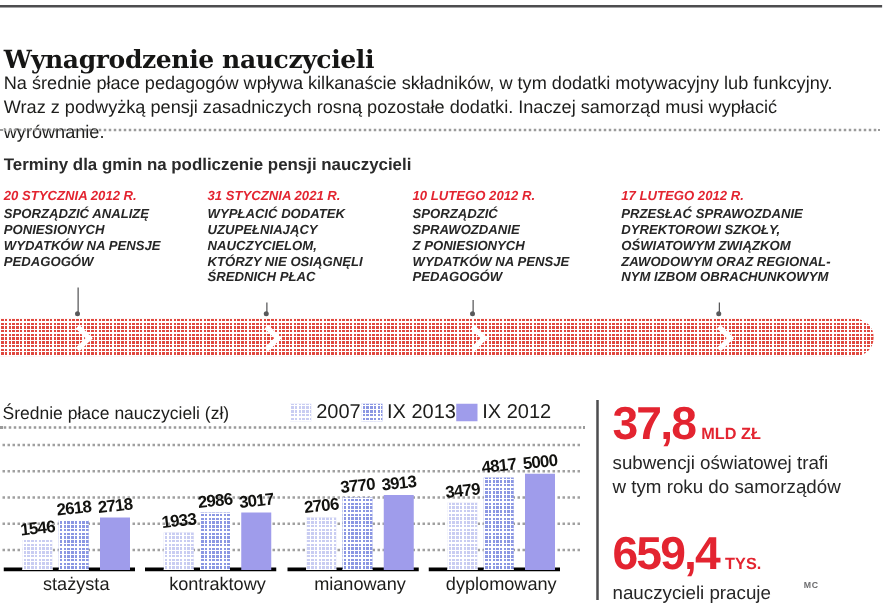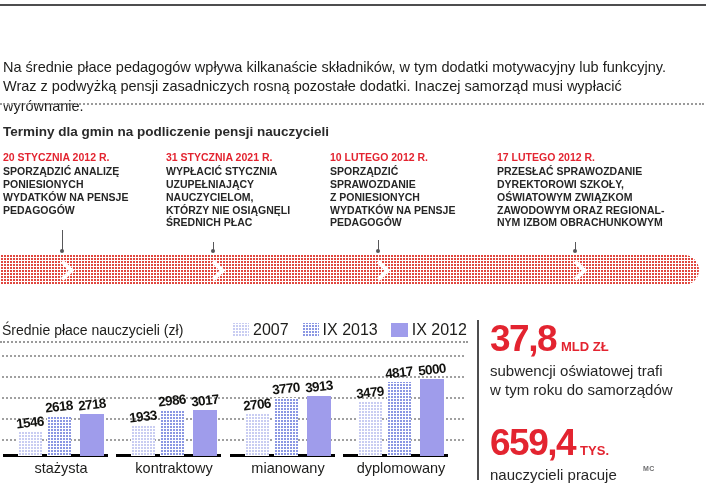--- a/index.html
+++ b/index.html
@@ -6,40 +6,40 @@
   .page{position:relative;width:706px;height:486px;background:#fff;overflow:hidden;
         font-family:"Liberation Sans",sans-serif;color:#1d1d1b;}
   .abs{position:absolute;}
   .top-rule{left:0;top:4px;width:706px;height:2px;background:#4d4d4f;}
   .page-title{left:3px;top:22px;font-family:"DejaVu Serif",serif;font-weight:700;
               font-size:20px;letter-spacing:-0.3px;color:#161615;}
   .intro{left:3px;top:58px;width:700px;font-size:14.5px;line-height:1.33;white-space:pre-line;color:#1d1d1b;}
   .dotted-sep{border-top:2px dotted #9a9a9a;height:0;}
   .sep-1{left:0;top:103px;width:704px;}
   .tl-heading{left:3px;top:124px;font-size:13.5px;color:#2a2a2a;font-weight:bold;}
-  .tl-item{top:151px;}
+  .tl-item{top:151px;font-style:italic;}
   .tl-date{font-size:10.5px;font-weight:700;color:#e32430;line-height:1.25;}
   .tl-text{font-size:10.5px;font-weight:700;color:#262626;line-height:1.22;white-space:pre-line;margin-top:1px;}
   .tl-i1{left:3px;width:155px;}
   .tl-i2{left:166px;width:160px;}
   .tl-i3{left:330px;width:160px;}
   .tl-i4{left:497px;width:208px;}
   .connector{width:1px;background:#58585a;}
   .c1{left:62px;top:230px;height:20px;}
   .c2{left:213px;top:242px;height:8px;}
   .c3{left:378px;top:240px;height:10px;}
   .c4{left:575px;top:242px;height:8px;}
   .conn-dot{width:4px;height:4px;border-radius:50%;background:#58585a;top:249px;}
   .d1{left:60px;} .d2{left:211px;} .d3{left:376px;} .d4{left:573px;}
   .band{left:0;top:255px;width:699px;height:30px;border-radius:0 15px 15px 0;}
   .chevron{width:11px;height:11px;border-top:4px solid #fff;border-right:4px solid #fff;
            transform:rotate(45deg);top:263px;}
   .ch1{left:56px;} .ch2{left:207px;} .ch3{left:372px;} .ch4{left:569px;}
   .chart-title{left:2px;top:322px;font-size:14px;color:#1d1d1b;}
-  .legend{left:232px;top:321px;display:flex;align-items:center;gap:13px;}
+  .legend{left:232px;top:321px;display:flex;align-items:center;}
   .legend-item{display:flex;align-items:center;gap:4px;}
   .swatch{width:17px;height:14px;display:inline-block;}
   .sep-2{left:0;top:341px;width:468px;}
   .plot{left:0;top:350px;width:470px;height:106px;}
   .gridline{left:2px;width:462px;border-top:2px dotted #a0a0a0;height:0;}
   .bar{position:absolute;width:24px;bottom:0;}
   .bar-label{position:absolute;width:56px;text-align:center;font-size:13.5px;font-weight:700;
              letter-spacing:-0.6px;color:#12120f;transform:rotate(-6deg);}
   .baseline{position:absolute;height:3px;background:#000;bottom:-1px;}
   .cat-label{position:absolute;width:130px;text-align:center;top:110px;font-size:14.5px;color:#1d1d1b;}
@@ -50,36 +50,37 @@
   .stat-value{font-size:37px;font-weight:700;color:#e32430;letter-spacing:-1.5px;line-height:1.05;}
   .stat-unit{font-size:13px;font-weight:700;color:#e32430;}
   .stat-desc{font-size:15px;line-height:1.3;color:#262626;white-space:pre-line;margin-top:2px;}
   .credit{left:643px;top:465px;font-size:7px;font-weight:700;color:#6e6e70;letter-spacing:0.5px;}
 </style>
 </head>
 <body>
 
 <div class="page">
   <div class="abs top-rule"></div>
+  <h1 class="abs page-title">Wynagrodzenie nauczycieli</h1>
   <div class="abs intro">Na średnie płace pedagogów wpływa kilkanaście składników, w tym dodatki motywacyjny lub funkcyjny.
 Wraz z podwyżką pensji zasadniczych rosną pozostałe dodatki. Inaczej samorząd musi wypłacić wyrównanie.</div>
   <div class="abs dotted-sep sep-1"></div>
 
   <div class="abs tl-heading">Terminy dla gmin na podliczenie pensji nauczycieli</div>
 
   <div class="abs tl-item tl-i1">
     <div class="tl-date">20 STYCZNIA 2012 R.</div>
     <div class="tl-text">SPORZĄDZIĆ ANALIZĘ
 PONIESIONYCH
 WYDATKÓW NA PENSJE
 PEDAGOGÓW</div>
   </div>
   <div class="abs tl-item tl-i2">
     <div class="tl-date">31 STYCZNIA 2021 R.</div>
-    <div class="tl-text">WYPŁACIĆ STYCZNIA
+    <div class="tl-text">WYPŁACIĆ DODATEK
 UZUPEŁNIAJĄCY
 NAUCZYCIELOM,
 KTÓRZY NIE OSIĄGNĘLI
 ŚREDNICH PŁAC</div>
   </div>
   <div class="abs tl-item tl-i3">
     <div class="tl-date">10 LUTEGO 2012 R.</div>
     <div class="tl-text">SPORZĄDZIĆ
 SPRAWOZDANIE
 Z PONIESIONYCH

